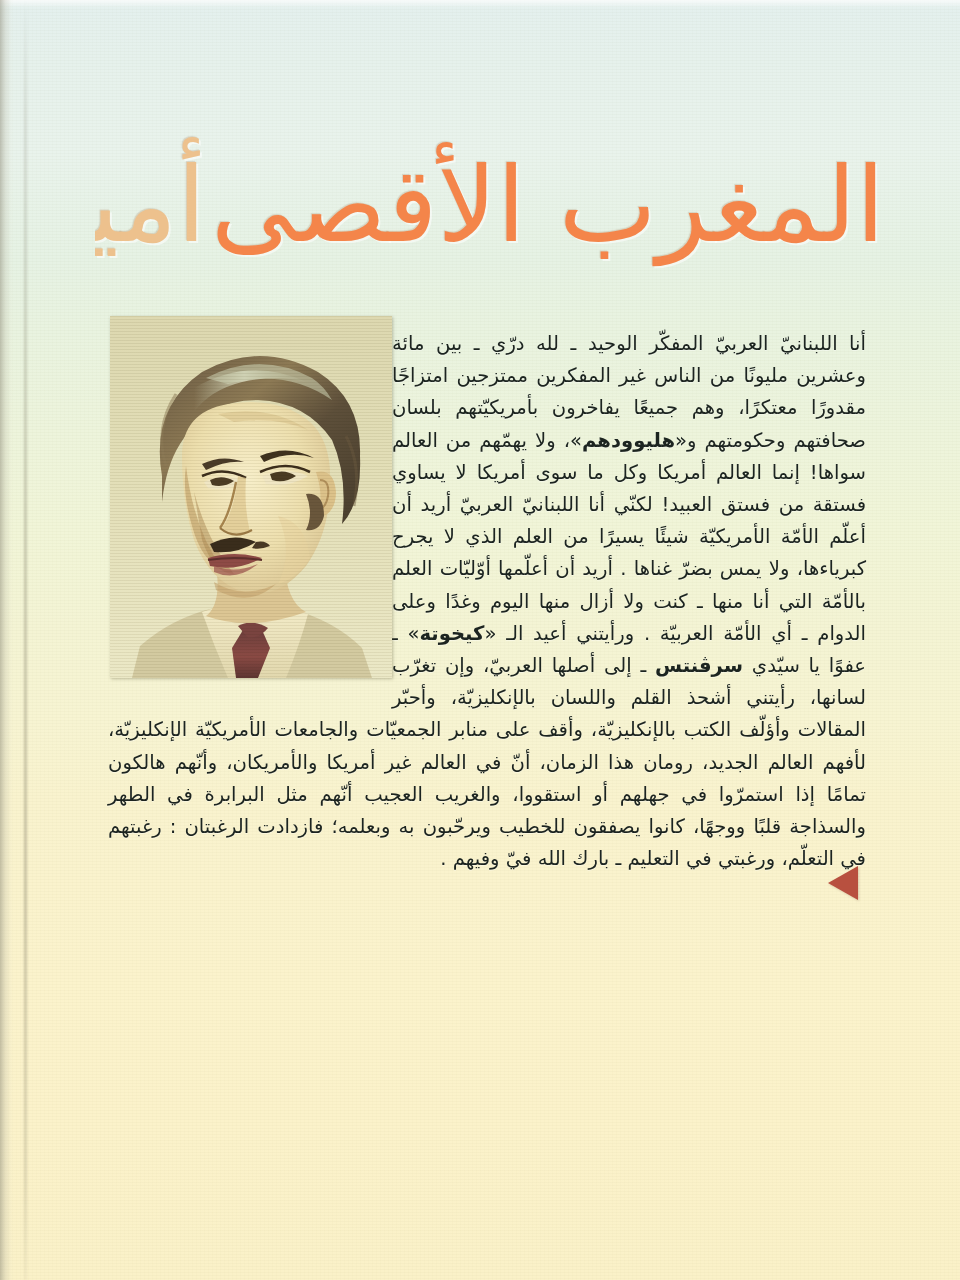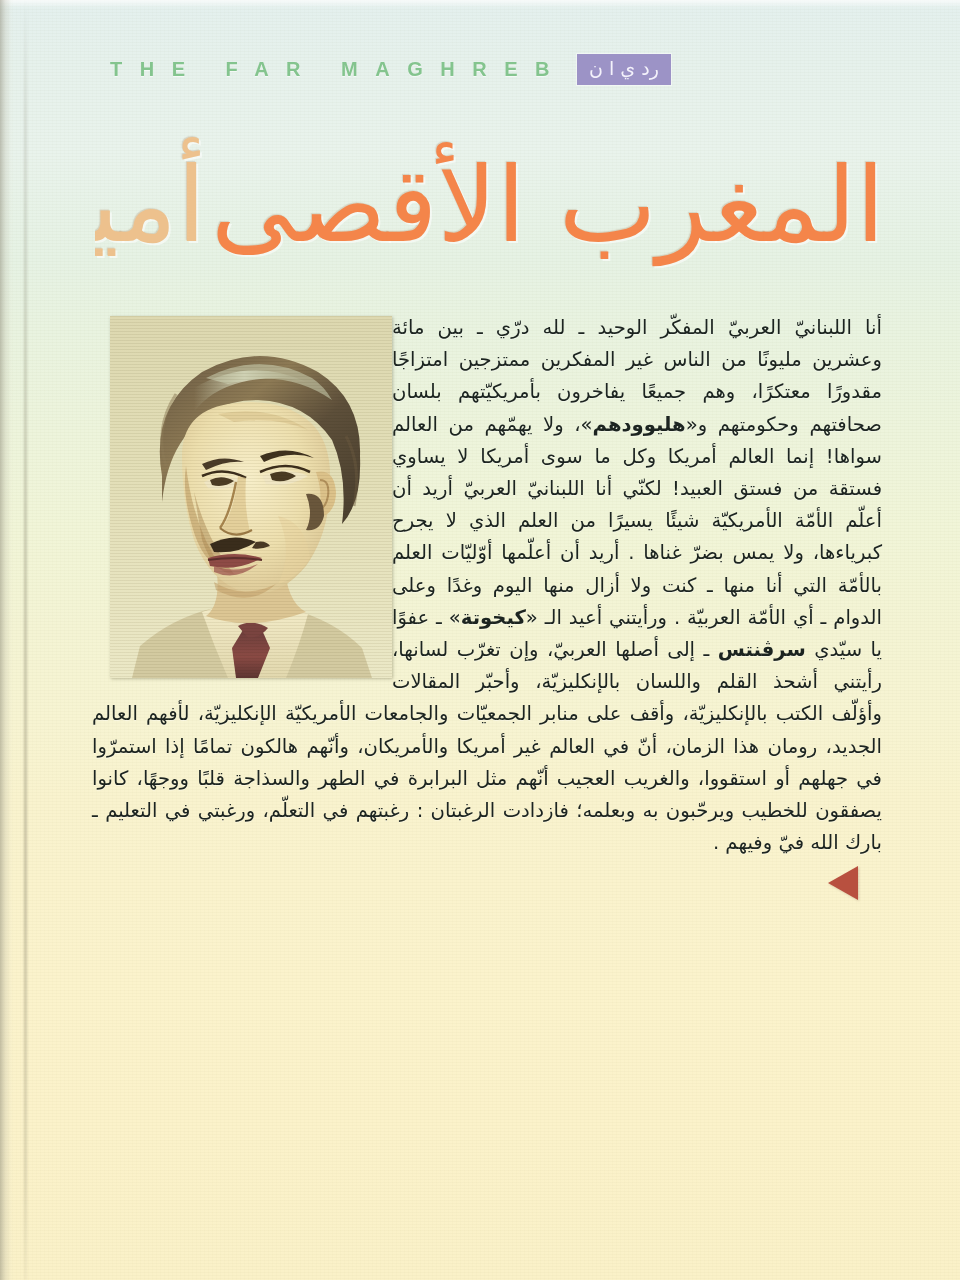--- a/index.html
+++ b/index.html
@@ -166,21 +166,21 @@
     width: 790px;
     direction: rtl;
     text-align: justify;
     color: #1c2420;
     font-family: "DejaVu Sans", "Liberation Sans", sans-serif;
     font-size: 19.6px;
     line-height: 32.2px;
     letter-spacing: -0.1px;
     text-shadow: 0 1px 0 rgba(255,255,255,.35);
   }
-  .article p { margin: 0; }
+  .article p { margin: 16px; }
   .article b { font-weight: 700; }
 
   
   .portrait {
     float: left;
     width: 282px;
     height: 362px;
     margin: 4px 0 6px 18px;
     position: relative;
     box-shadow: 1px 1px 3px rgba(90,85,55,.35);
@@ -217,24 +217,20 @@
 <body>
 
 <div class="page">
 
   <div class="paper-grain"></div>
   <div class="paper-grain-v"></div>
   <div class="top-edge-shadow"></div>
   <div class="binding-edge"></div>
   <div class="binding-line"></div>
 
-  <div class="runhead">
-    <span class="runhead-latin">THE FAR MAGHREB</span>
-    <span class="runhead-badge">رد ي ا ن</span>
-  </div>
 
   <div class="title-block">
     <span class="title-line title-main">المغرب الأقصى</span>
     <span class="title-line title-auth">أمين الريحاني</span>
   </div>
 
   <div class="article">
 
     <figure class="portrait">
       <div class="portrait-frame">

